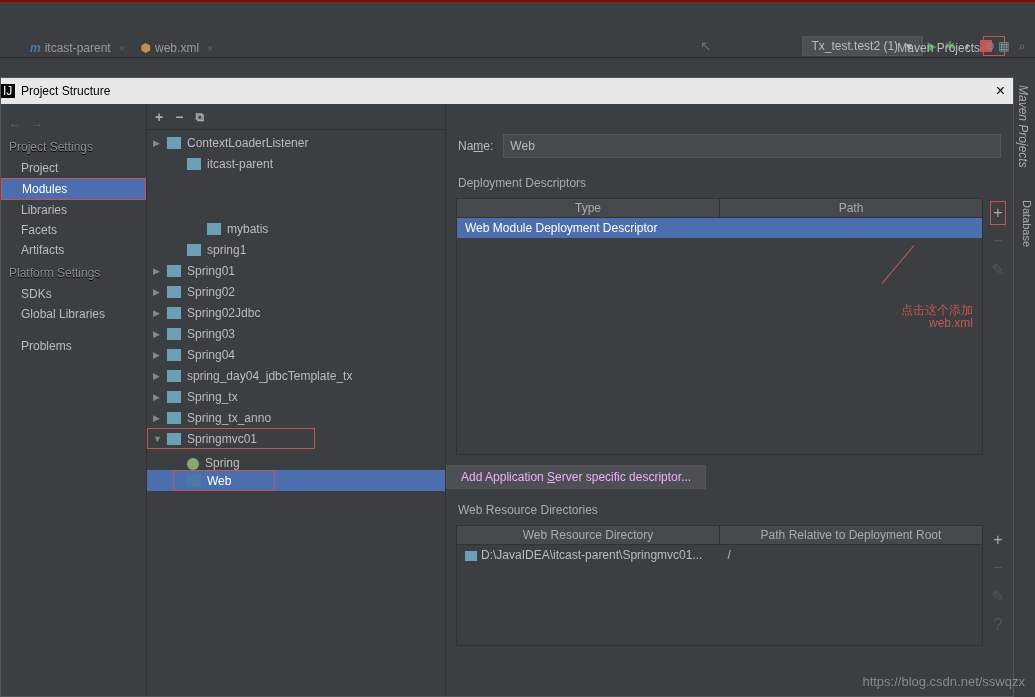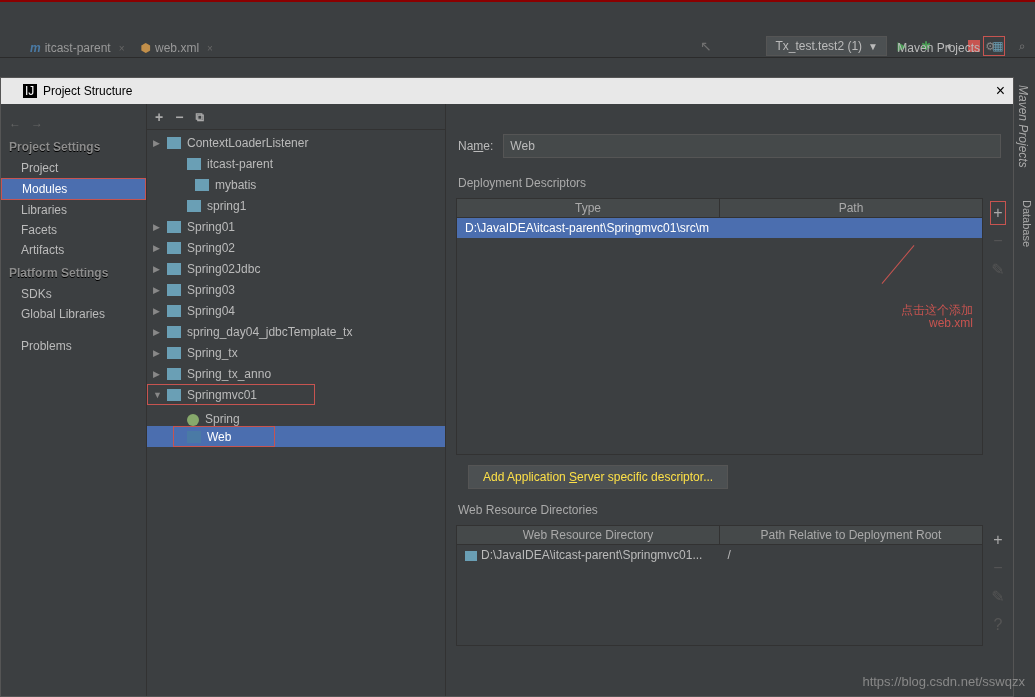--- a/index.html
+++ b/index.html
@@ -1,43 +1,43 @@
 <!DOCTYPE html>
 <html><head>
 <meta charset="utf-8">
 <style>
 * { margin: 0; padding: 0; box-sizing: border-box; font-family: "Segoe UI", Arial, sans-serif; font-size: 12px; }
 body { background: #3c3f41; color: #bbb; width: 1035px; height: 697px; overflow: hidden; position: relative; }
 .topbar { height: 58px; background: #3c3f41; border-bottom: 1px solid #2b2b2b; position: relative; }
 .top-red-line { position: absolute; top: 0; left: 0; right: 0; height: 2px; background: #8b0000; }
-.toolbar-right { position: absolute; right: 4px; top: 36px; display: flex; align-items: center; gap: 6px; }
+.toolbar-right { position: absolute; right: 4px; top: 36px; display: flex; align-items: center; }
 .run-config { background: #4c5052; border: 1px solid #555; padding: 2px 8px; display: flex; align-items: center; gap: 6px; cursor: pointer; }
 .run-config .arrow { font-size: 10px; }
 .icon-btn { width: 18px; height: 18px; display: flex; align-items: center; justify-content: center; cursor: pointer; }
 .play { color: #499c54; }
 .bug { color: #499c54; }
 .stop { background: #c75450; width: 12px; height: 12px; }
 .search-ico { color: #777; }
 .back-arrow { color: #707070; font-size: 14px; position: absolute; left: 700px; top: 38px; }
 .editor-tabs { height: 20px; display: flex; align-items: center; gap: 4px; padding: 0 4px; position: absolute; bottom: -1px; left: 20px; }
 .etab { display: flex; align-items: center; gap: 4px; padding: 2px 6px; color: #999; }
 .etab .m-ico { color: #4a7aa5; font-weight: bold; font-style: italic; }
 .etab .x-ico { color: #666; font-size: 10px; margin-left: 4px; }
 .mp-label { position: absolute; right: 55px; bottom: 2px; color: #bbb; }
 .gear-sm { position: absolute; right: 40px; bottom: 4px; color: #888; font-size: 11px; }
 
 .dialog { position: absolute; top: 77px; left: 0; width: 1014px; height: 620px; background: #3c3f41; border: 1px solid #555; }
-.dialog-title { height: 26px; background: #e8e8e8; color: #000; display: flex; align-items: center; padding: 0 22px; font-size: 12px; }
+.dialog-title { height: 26px; background: #e8e8e8; color: #000; display: flex; align-items: center; padding: 0 0; font-size: 12px; }
 .dialog-title svg { margin-right: 6px; }
 .close-x { position: absolute; right: 8px; top: 4px; color: #000; font-size: 16px; cursor: pointer; }
 
 .dlg-body { display: flex; height: calc(100% - 26px); }
 .left-pane { width: 146px; background: #3c3f41; border-right: 1px solid #323232; padding-top: 8px; }
 .left-pane .nav-arrows { display: flex; gap: 10px; padding: 4px 8px; color: #666; font-size: 14px; }
-.left-pane .section-hdr { color: #8c8c8c; padding: 6px 8px 4px 8px; font-weight: bold; text-shadow: 0 1px 0 #000; }
+.left-pane .section-hdr { color: #8c8c8c; padding: 6px 8px 4px 8px; font-weight: normal; text-shadow: 0 1px 0 #000; }
 .left-pane .item { padding: 3px 8px 3px 20px; color: #bbb; cursor: pointer; }
 .left-pane .item.sel { background: #4b6eaf; color: #fff; }
 .left-pane .red-box { border: 1px solid #c75450; }
 
 .tree-pane { width: 299px; background: #3c3f41; border-right: 1px solid #323232; }
 .tree-tb { height: 26px; border-bottom: 1px solid #323232; display: flex; align-items: center; gap: 12px; padding: 0 8px; color: #aaa; }
 .tree-tb span { cursor: pointer; font-size: 14px; font-weight: bold; }
 .tree { padding: 2px 0; }
 .tree-row { display: flex; align-items: center; height: 21px; padding-left: 6px; cursor: pointer; }
 .tree-row .tw { width: 10px; font-size: 9px; color: #888; margin-right: 4px; }
@@ -60,21 +60,21 @@
 .tbl-head > div { flex: 1; text-align: center; padding: 2px; color: #aaa; border-right: 1px solid #323232; }
 .tbl-head > div:last-child { border-right: none; }
 .tbl-row { display: flex; height: 20px; align-items: center; }
 .tbl-row.sel { background: #4b6eaf; color: #fff; }
 .tbl-row > div { flex: 1; padding: 2px 8px; overflow: hidden; white-space: nowrap; text-overflow: ellipsis; }
 .tbl-empty { height: 216px; }
 .tbl-btns { width: 30px; display: flex; flex-direction: column; align-items: center; gap: 10px; padding-top: 6px; }
 .tbl-btns span { color: #aaa; font-size: 16px; cursor: pointer; }
 .tbl-btns span.dis { color: #555; }
 
-.add-btn { margin: 10px 22px; background: #4c5052; border: 1px solid #555; color: #fde047; padding: 4px 14px; cursor: pointer; display: inline-block; }
+.add-btn { margin: 10px 0; background: #4c5052; border: 1px solid #555; color: #f0abfc; padding: 4px 14px; cursor: pointer; display: inline-block; }
 .add-btn u { text-decoration: underline; }
 
 .annotation { position: absolute; right: 40px; top: 200px; color: #c75450; font-size: 11px; text-align: right; line-height: 13px; }
 .annotation .line { width: 50px; height: 1px; background: #c75450; transform: rotate(-50deg); position: absolute; top: -40px; right: 50px; }
 
 .right-dock { position: absolute; right: 0; top: 77px; width: 21px; height: 200px; background: #3c3f41; color: #aaa; }
 .right-dock .vtxt { writing-mode: vertical-rl; font-style: italic; padding: 8px 2px; }
 .db-ico { position: absolute; right: 2px; top: 200px; writing-mode: vertical-rl; font-size: 11px; color: #aaa; }
 .right-toolbar-box { position: absolute; right: 30px; top: 36px; border: 1px solid #c75450; width: 22px; height: 20px; }
 
@@ -155,21 +155,21 @@
       <div class="tree" id="tree">
           <div class="tree-row" style="padding-left: 6px;">
             <span class="tw">▶</span>
             <span class="fld"></span>
             <span class="lbl">ContextLoaderListener</span>
           </div>
           <div class="tree-row" style="padding-left: 40px;">
             <span class="fld"></span>
             <span class="lbl">itcast-parent</span>
           </div>
-          <div class="tree-row" style="padding-left: 48px;">
+          <div class="tree-row" style="padding-left: 60px; margin-top: 44px;">
             <span class="fld"></span>
             <span class="lbl">mybatis</span>
           </div>
           <div class="tree-row" style="padding-left: 40px;">
             <span class="fld"></span>
             <span class="lbl">spring1</span>
           </div>
           <div class="tree-row" style="padding-left: 6px;">
             <span class="tw">▶</span>
             <span class="fld"></span>
@@ -235,21 +235,21 @@
       </div>
 
       <div class="section-lbl">Deployment Descriptors</div>
       <div class="table-area">
         <div class="tbl">
           <div class="tbl-head">
             <div>Type</div>
             <div>Path</div>
           </div>
           <div class="tbl-row sel">
-            <div>D:\JavaIDEA\itcast-parent\Springmvc01\src\m</div>
+            <div>Web Module Deployment Descriptor</div>
           </div>
           <div class="tbl-empty"></div>
         </div>
         <div class="tbl-btns">
           <span style="outline:1px solid #c75450;outline-offset:2px">+</span>
           <span class="dis">−</span>
           <span class="dis">✎</span>
         </div>
       </div>
 

